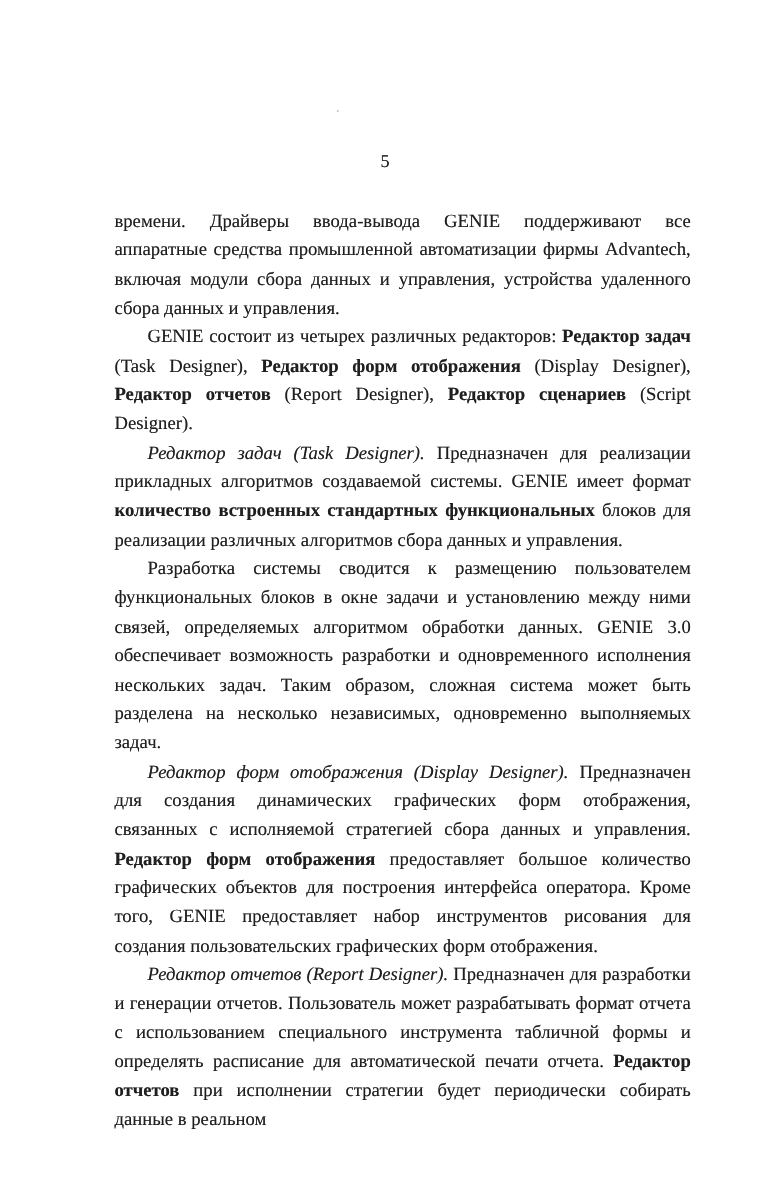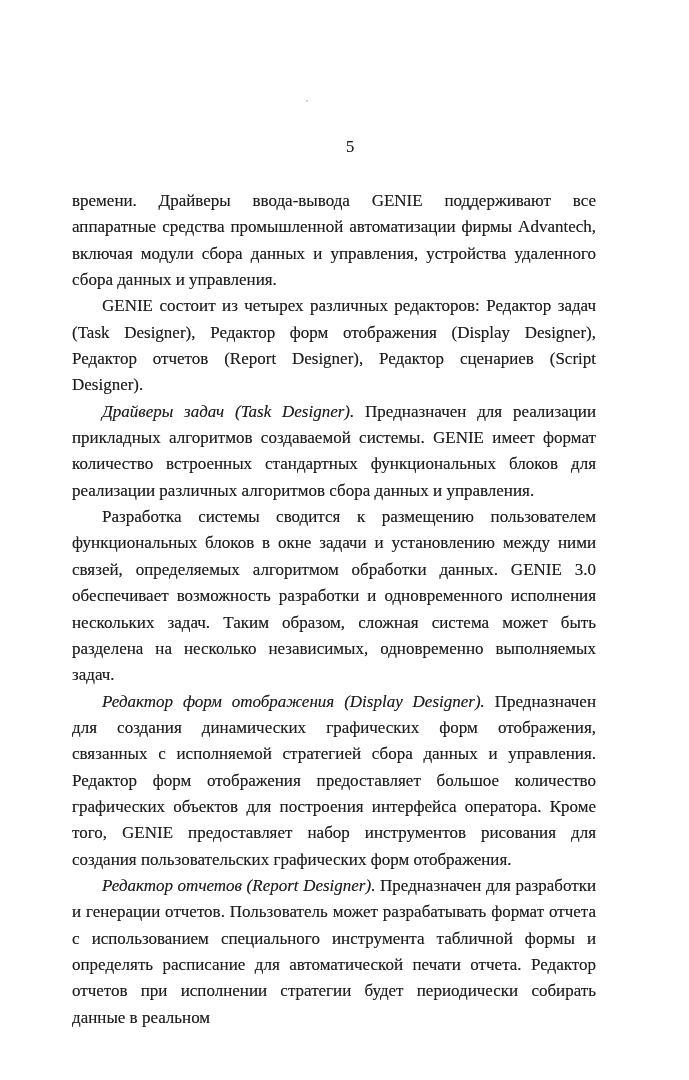--- a/index.html
+++ b/index.html
@@ -18,41 +18,41 @@
   }
   .page-number {
     position: absolute;
     top: 138px; left: 88px; width: 524px;
     text-align: center;
     font-size: 16.5px;
     line-height: 18px;
   }
   .document-body {
     position: absolute;
-    top: 188px; left: 72px; width: 524px;
+    top: 188px; left: 104px; width: 524px;
     font-size: 17px;
     line-height: 26.35px;
     text-align: justify;
   }
   .para { margin: 0; padding: 0; }
   .para.indent { text-indent: 30px; }
-  .seg-bold   { font-weight: 400; }
+  .seg-bold   { font-weight: 700; }
   .seg-italic { font-style: italic; }
   .speck { position: absolute; border-radius: 50%; }
   .speck-top    { left: 306px; top: 100px; width: 2px; height: 2px; background: #c9c9c9; }
   .speck-middle { left: 572px; top: 464px; width: 3px; height: 3px; background: #6b6b6b; }
 </style>
 </head>
 <body>
 
 <div class="page">
   <div class="speck speck-top"></div>
   <div class="speck speck-middle"></div>
   <div class="page-number">5</div>
   <div class="document-body">
       <p class="para"><span class="seg-normal">времени. Драйверы ввода-вывода GENIE поддерживают все аппаратные средства промышленной автоматизации фирмы Advantech, включая модули сбора данных и управления, устройства удаленного сбора данных и управления.</span></p>
       <p class="para indent"><span class="seg-normal">GENIE состоит из четырех различных редакторов: </span><span class="seg-bold">Редактор задач</span><span class="seg-normal"> (Task Designer), </span><span class="seg-bold">Редактор форм отображения</span><span class="seg-normal"> (Display Designer), </span><span class="seg-bold">Редактор отчетов</span><span class="seg-normal"> (Report Designer), </span><span class="seg-bold">Редактор сценариев</span><span class="seg-normal"> (Script Designer).</span></p>
-      <p class="para indent"><span class="seg-italic">Драйверы задач (Task Designer).</span><span class="seg-normal"> Предназначен для реализации прикладных алгоритмов создаваемой системы. GENIE имеет формат </span><span class="seg-bold">количество встроенных стандартных функциональных</span><span class="seg-normal"> блоков для реализации различных алгоритмов сбора данных и управления.</span></p>
+      <p class="para indent"><span class="seg-italic">Редактор задач (Task Designer).</span><span class="seg-normal"> Предназначен для реализации прикладных алгоритмов создаваемой системы. GENIE имеет формат </span><span class="seg-bold">количество встроенных стандартных функциональных</span><span class="seg-normal"> блоков для реализации различных алгоритмов сбора данных и управления.</span></p>
       <p class="para indent"><span class="seg-normal">Разработка системы сводится к размещению пользователем функциональных блоков в окне задачи и установлению между ними связей, определяемых алгоритмом обработки данных. GENIE 3.0 обеспечивает возможность разработки и одновременного исполнения нескольких задач. Таким образом, сложная система может быть разделена на несколько независимых, одновременно выполняемых задач.</span></p>
       <p class="para indent"><span class="seg-italic">Редактор форм отображения (Display Designer).</span><span class="seg-normal"> Предназначен для создания динамических графических форм отображения, связанных с исполняемой стратегией сбора данных и управления. </span><span class="seg-bold">Редактор форм отображения</span><span class="seg-normal"> предоставляет большое количество графических объектов для построения интерфейса оператора. Кроме того, GENIE предоставляет набор инструментов рисования для создания пользовательских графических форм отображения.</span></p>
       <p class="para indent"><span class="seg-italic">Редактор отчетов (Report Designer).</span><span class="seg-normal"> Предназначен для разработки и генерации отчетов. Пользователь может разрабатывать формат отчета с использованием специального инструмента табличной формы и определять расписание для автоматической печати отчета. </span><span class="seg-bold">Редактор отчетов</span><span class="seg-normal"> при исполнении стратегии будет периодически собирать данные в реальном</span></p>
     </div>
 </div>
 
 </body></html>

